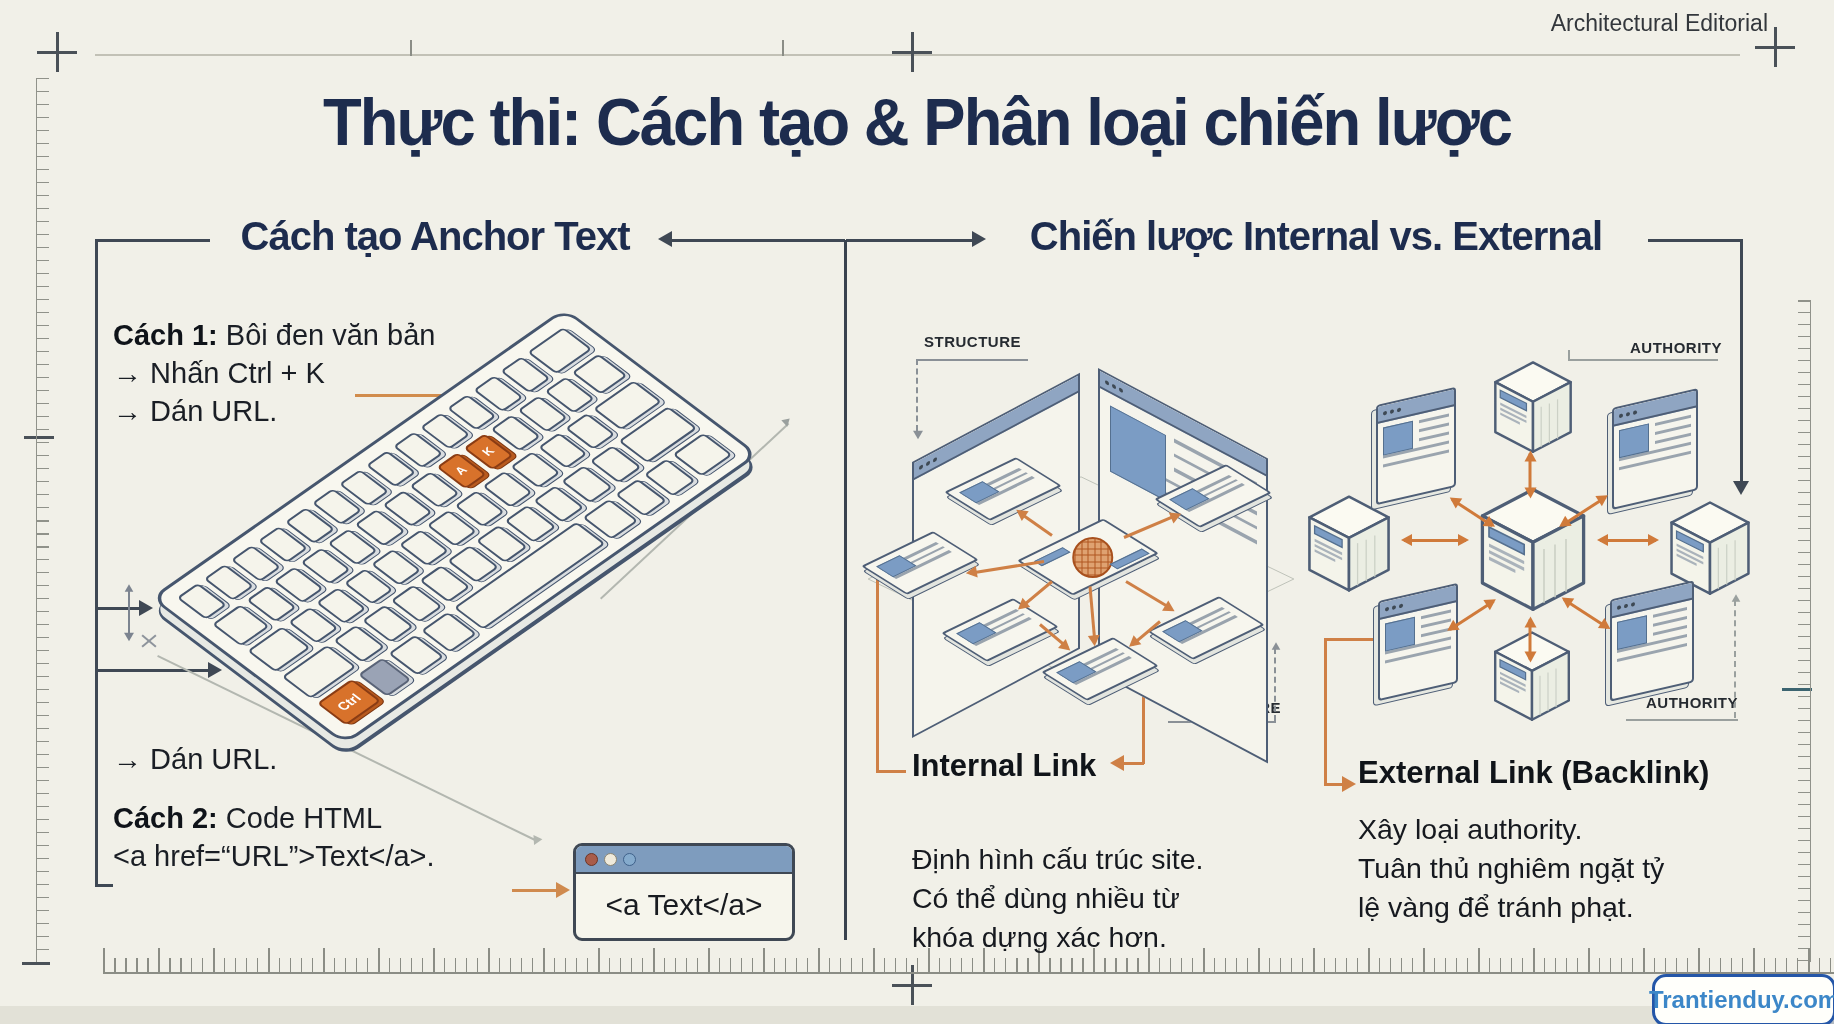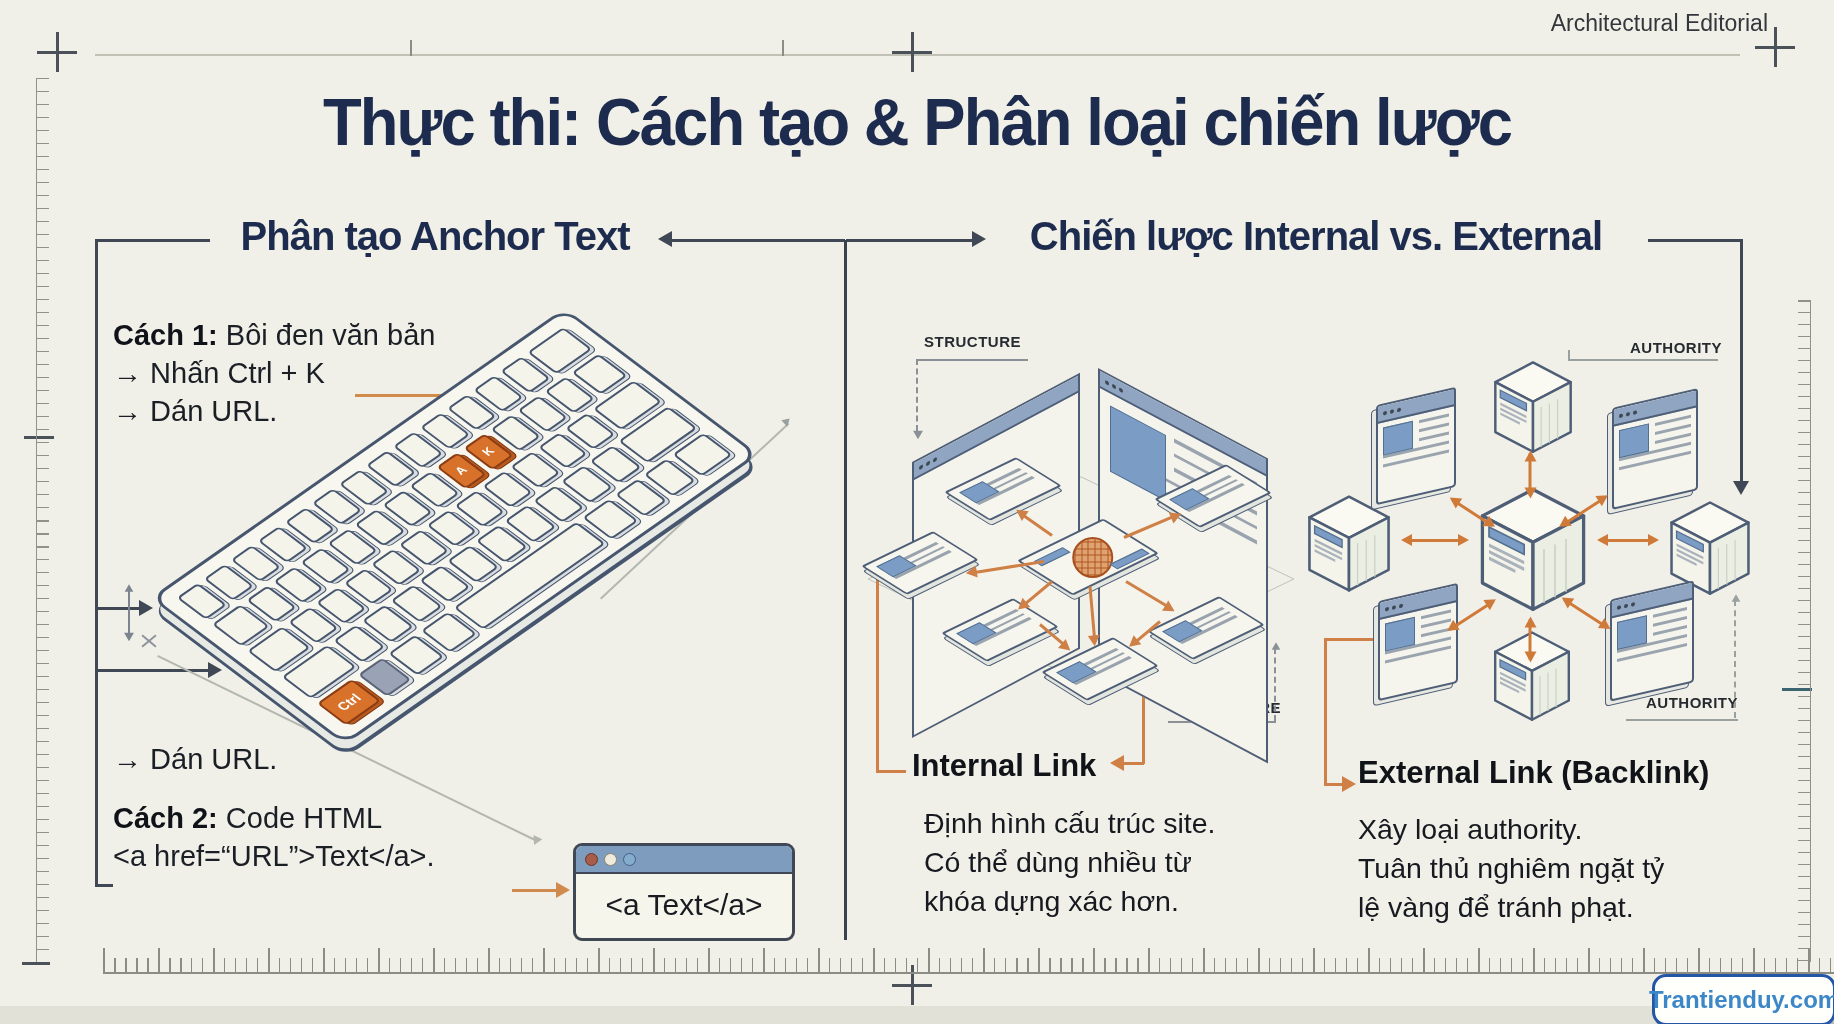--- a/index.html
+++ b/index.html
@@ -141,21 +141,21 @@
   <div class="ruler-l"></div>
   <div class="ruler-r"></div>
   <div class="ruler-b2"></div>
   <div class="ruler-b1"></div>
   <div class="bottom-strip"></div>
 
   
   <div class="annotation">Architectural Editorial</div>
   <div class="title">Thực thi: Cách tạo &amp; Phân loại chiến lược</div>
 
-  <div class="sec-hdr" style="left:205px;top:214px;width:460px;">Phân tạo Anchor Text</div>
+  <div class="sec-hdr" style="left:205px;top:214px;width:460px;">Cách tạo Anchor Text</div>
   <div class="sec-hdr" style="left:988px;top:214px;width:656px;">Chiến lược Internal vs. External</div>
 
   
   <div class="ln-h" style="left:672px;top:239px;width:173px;"></div>
   <div class="ah ah-left" style="left:658px;top:231px;"></div>
   <div class="ln-h" style="left:846px;top:239px;width:130px;"></div>
   <div class="ah ah-right" style="left:972px;top:231px;"></div>
   <div class="ln-h" style="left:95px;top:239px;width:115px;"></div>
   <div class="ln-v" style="left:95px;top:239px;height:647px;"></div>
   <div class="ln-h" style="left:95px;top:607px;width:48px;"></div>
@@ -396,21 +396,21 @@
   <div class="ah ah-up small" style="left:1269px;top:640px;--c:#8a9096;"></div>
 
   
   <div class="abs" style="left:876px;top:566px;width:2.5px;height:206px;background:#cf8046;"></div>
   <div class="abs" style="left:876px;top:770px;width:30px;height:2.5px;background:#cf8046;"></div>
   <div class="abs" style="left:1142px;top:676px;width:2.5px;height:88px;background:#cf8046;"></div>
   <div class="abs" style="left:1122px;top:762px;width:22px;height:2.5px;background:#cf8046;"></div>
   <div class="ah ah-left" style="left:1110px;top:755px;--c:#cf8046;"></div>
 
   <div class="dheading" style="left:912px;top:748px;">Internal Link</div>
-  <div class="ddesc" style="left:912px;top:804px;margin-left:12px;">
+  <div class="ddesc" style="left:912px;top:840px;">
     <div>Định hình cấu trúc site.</div>
     <div>Có thể dùng nhiều từ</div>
     <div>khóa dựng xác hơn.</div>
   </div>
 
   
   <svg class="cube" style="left:1492px;top:360px;width:82px;height:95px;">
       <use href="#isocube"></use>
     </svg>
   <svg class="cube" style="left:1306px;top:494px;width:86px;height:100px;">

